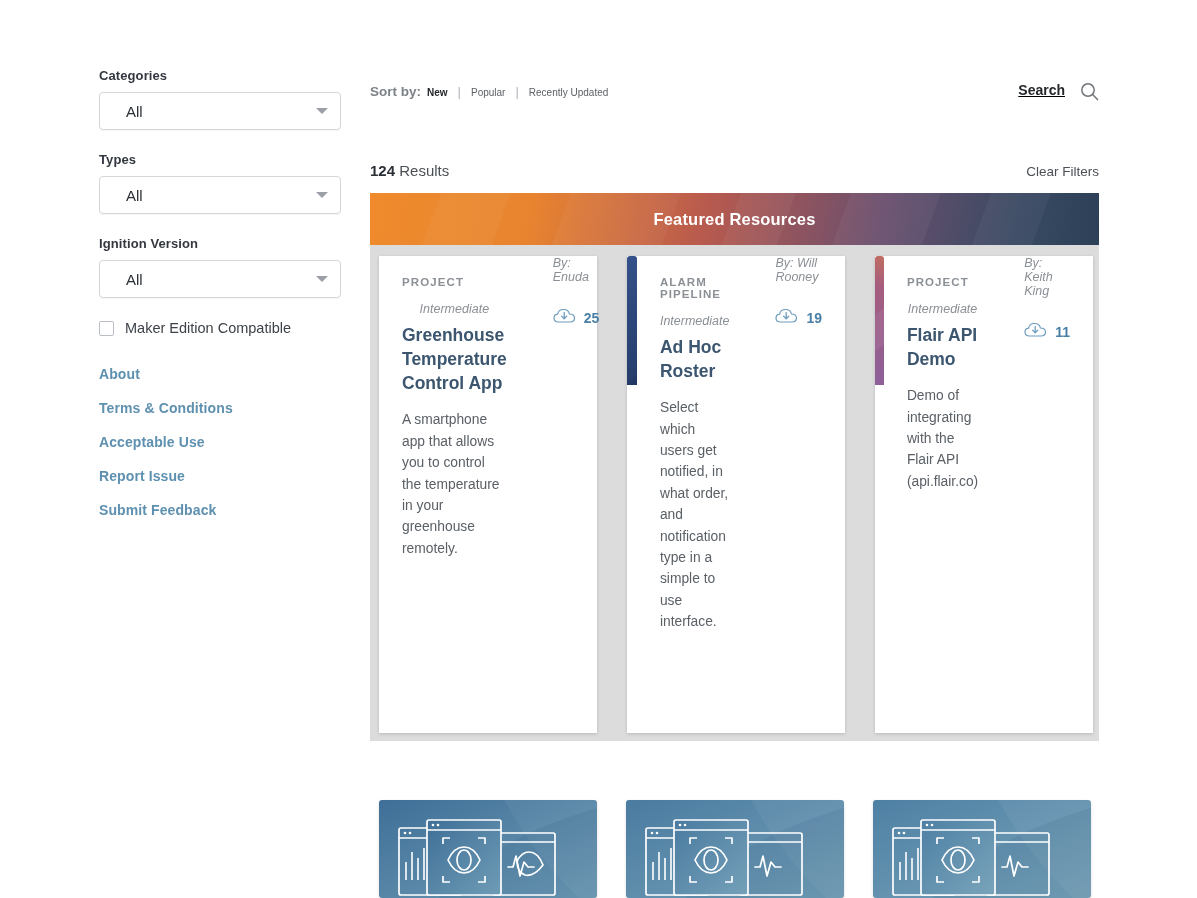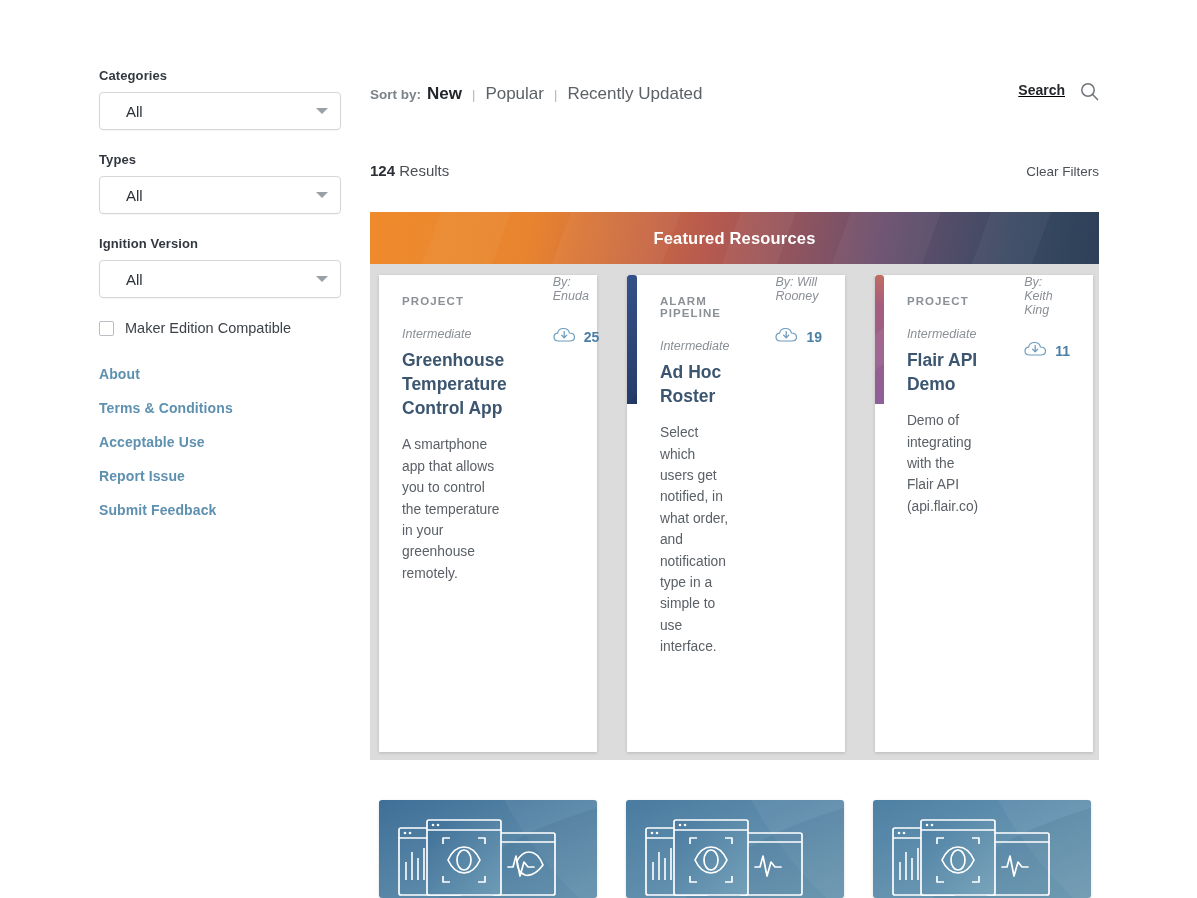--- a/index.html
+++ b/index.html
@@ -43,38 +43,38 @@
   .side-link {
     display: block; font-size: 14px; font-weight: bold;
     color: #5e90b0; margin-bottom: 18px; text-decoration: none;
     letter-spacing: .1px;
   }
 
   
   .topbar { position: absolute; left: 370px; top: 84px; width: 729px; height: 22px; }
   .sortby { position: absolute; left: 0; top: 0; display: flex; align-items: baseline; gap: 6px; }
   .sortby-label { font-size: 13.5px; font-weight: bold; color: #7c8288; }
-  .sort-opt { font-size: 17px; color: #5c6166; }
+  .sort-opt { font-size: 10px; color: #5c6166; }
   .sort-opt.active { font-weight: bold; color: #23272b; }
   .sort-sep { font-size: 13px; color: #b0b5ba; padding: 0 4px; }
   .search { position: absolute; right: 0; top: -2px; display: flex; align-items: flex-start; gap: 15px; text-decoration: underline; }
   .search-label { font-size: 14px; font-weight: bold; color: #23272b; }
 
   
   .results-row {
     position: absolute; left: 370px; top: 162px; width: 729px;
     display: flex; align-items: baseline; justify-content: space-between;
   }
   .results-count { font-size: 15px; color: #4b5056; }
   .results-count b { font-weight: bold; color: #2b3036; }
   .clear-filters { font-size: 13.5px; color: #4b5056; }
 
   
   .featured {
-    position: absolute; left: 370px; top: 212px; width: 729px; height: 548px;
+    position: absolute; left: 370px; top: 193px; width: 729px; height: 548px;
     background: #dcdcdc;
   }
   .featured-header {
     position: relative; height: 52px; width: 100%;
     background: linear-gradient(100deg, #ef8b2c 0%, #e8842f 22%, #b85a4e 46%, #6a4f6e 70%, #3a4a63 88%, #2d4058 100%);
     overflow: hidden;
     display: flex; align-items: center; justify-content: center;
   }
   .featured-header .stripe {
     position: absolute; top: -20px; height: 100px; width: 70px;
@@ -95,21 +95,21 @@
   .card-img {
     position: relative; width: 218px; height: 129px; overflow: hidden;
     border-radius: 3px 3px 0 0;
   }
   .card-img svg { position: absolute; left: 0; top: 0; }
   .card-body { padding: 20px 23px 0 23px; flex: 1; display: flex; flex-direction: column; }
   .card-cat {
     font-size: 11.5px; font-weight: bold; color: #8b9096;
     letter-spacing: 1.1px; text-transform: uppercase;
   }
-  .card-level { font-size: 12.5px; font-style: italic; color: #8b9096; margin-top: 20px; }
+  .card-level { font-size: 12.5px; font-style: italic; color: #8b9096; margin-top: 14px; text-align: center; }
   .card-title {
     font-size: 17.5px; font-weight: bold; color: #3c5670;
     line-height: 1.38; margin-top: 7px;
   }
   .card-desc {
     font-size: 13.8px; color: #5a6066; line-height: 1.55; margin-top: 14px;
   }
   .card-foot { padding: 0 23px 18px 23px; }
   .card-by { font-size: 12.5px; font-style: italic; color: #8b9096; }
   .card-dl { display: flex; align-items: center; gap: 8px; margin-top: 24px; }

